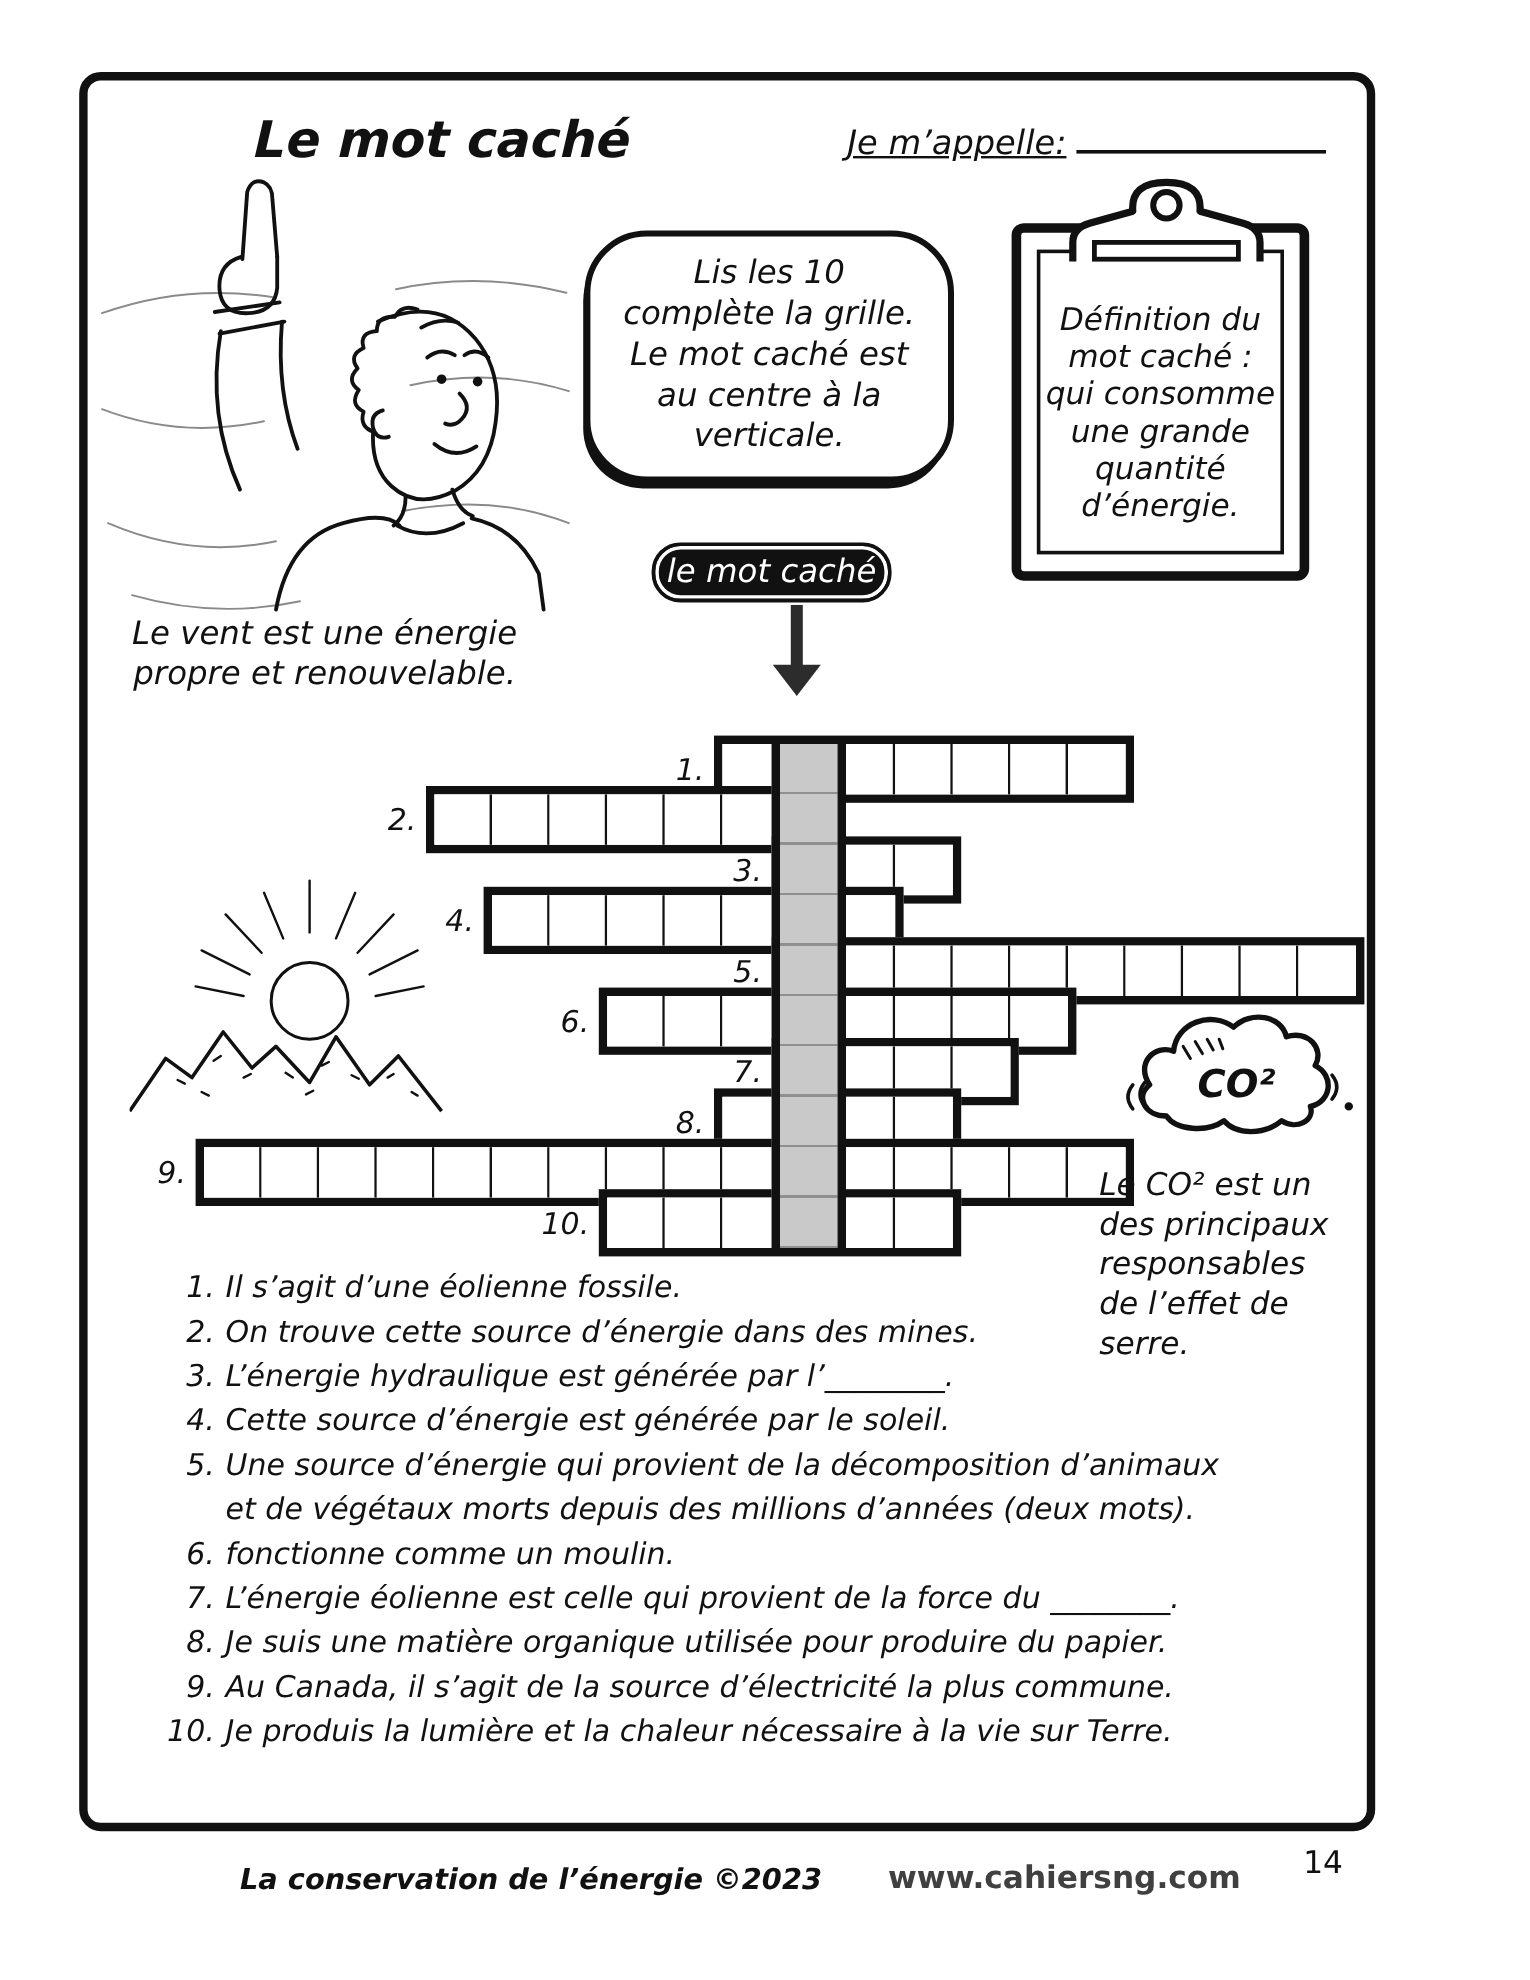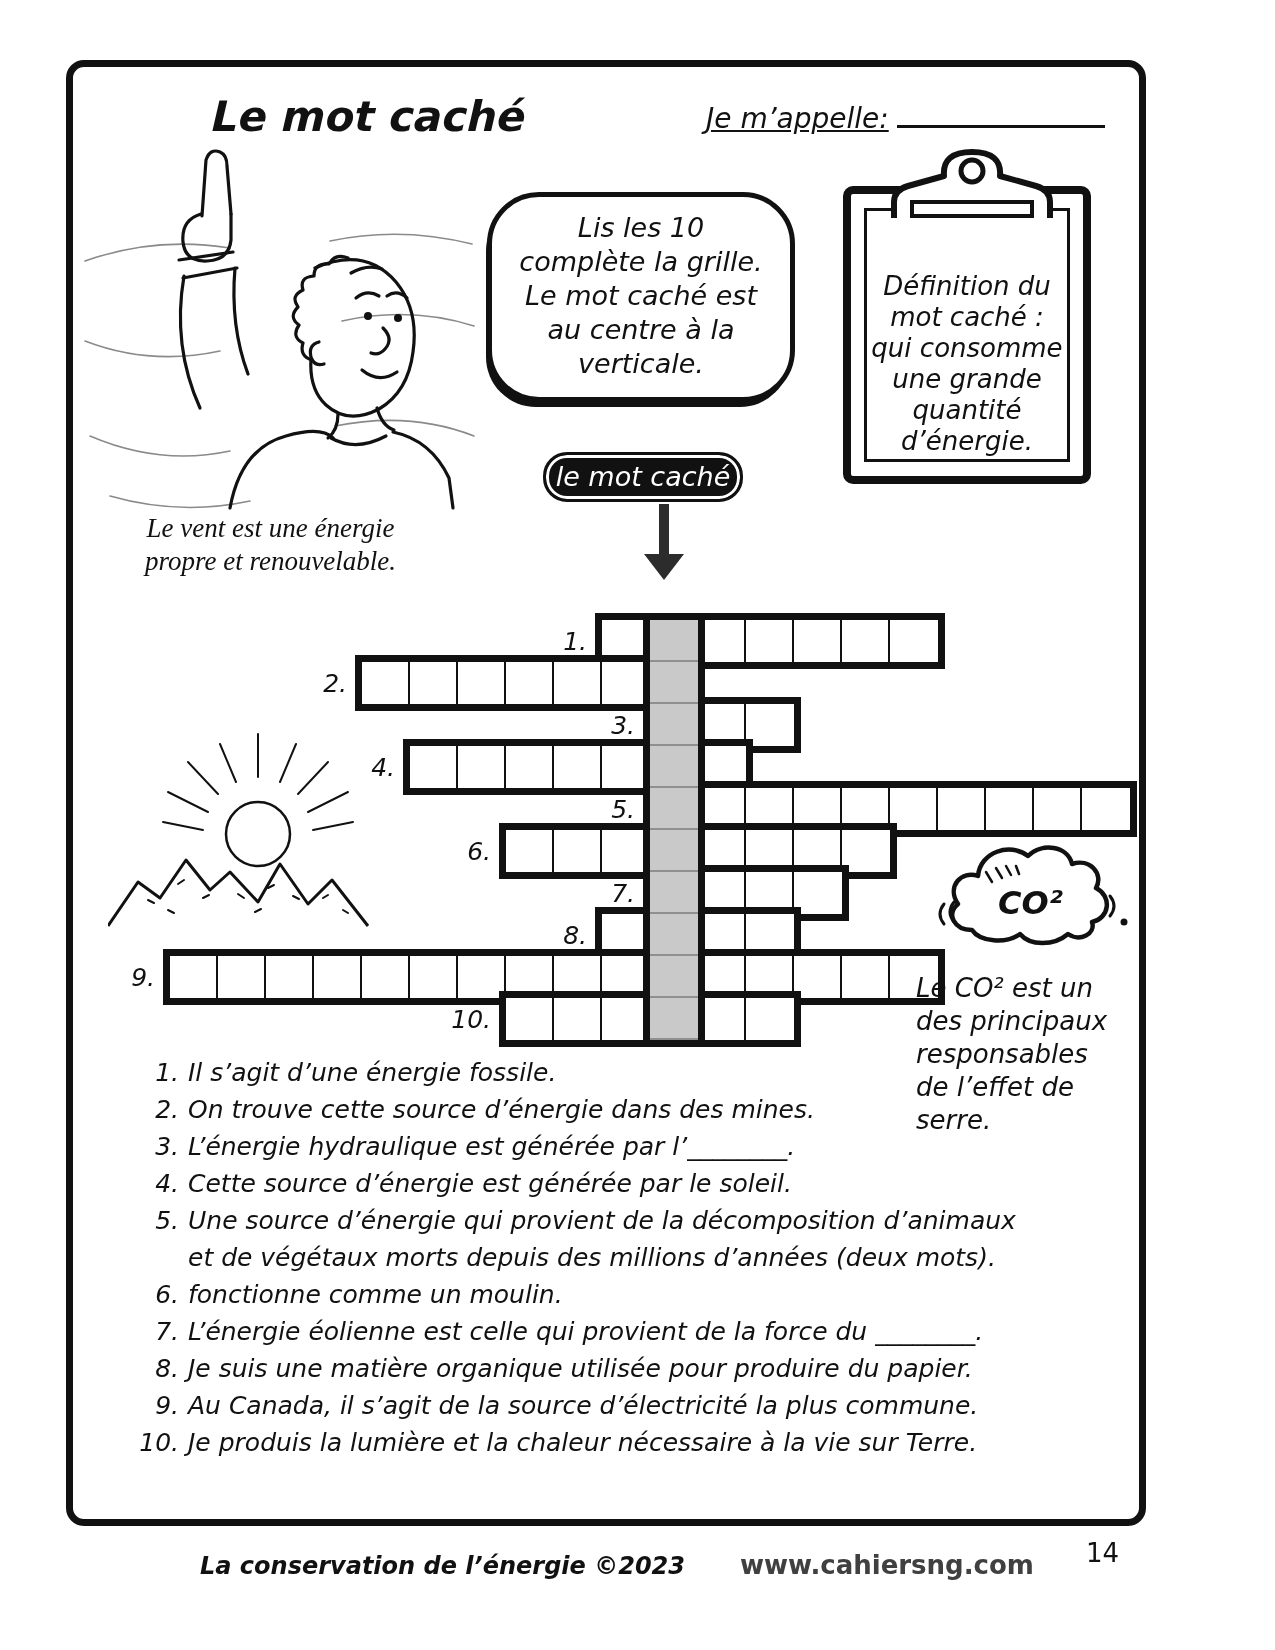--- a/index.html
+++ b/index.html
@@ -19,29 +19,29 @@
 
   .bubble { position:absolute; left:487px; top:192px; width:308px; padding:14px 10px 16px 10px;
     border:5px solid #111; border-radius:52px; background:#fff; text-align:center;
     font-size:27px; font-style:italic; line-height:34px; box-shadow:-3px 7px 0 -2px #111; }
 
   .clipboard-board { position:absolute; left:843px; top:186px; width:248px; height:298px;
     border:8px solid #111; border-radius:10px; background:#fff; }
   .clipboard-inner { position:absolute; left:13px; top:14px; right:13px; bottom:14px;
     border:3px solid #111; background:#fff; }
   .clipboard-text { position:absolute; left:0; right:0; top:58px; text-align:center;
-    font-size:26px; font-style:italic; line-height:31px;margin-top:19px; }
+    font-size:26px; font-style:italic; line-height:31px; }
   .clip-svg { position:absolute; left:888px; top:146px; }
 
   .pill { position:absolute; left:543px; top:452px; width:200px; height:50px; background:#111;
     border:3px solid #111; border-radius:24px; box-shadow:inset 0 0 0 3px #fff;
     color:#fff; font-size:27px; font-style:italic; text-align:center; line-height:44px; }
 
   .wind-caption { position:absolute; left:98px; top:512px; width:345px; text-align:center;
-    font-size:27px; font-style:italic; line-height:33px;font-family:Liberation Serif, serif; }
+    font-size:27px; font-style:italic; line-height:33px; }
 
   .co2-caption { position:absolute; left:916px; top:972px; width:228px; 
     font-size:26px; font-style:italic; line-height:33px; }
 
   
   .grid-row { position:absolute; border:7px solid #111; display:flex; background:#fff; }
   .grid-cell { width:48px; height:42px; border-right:2px solid #111; background:#fff; }
   .grid-cell:last-child { border-right:none; }
   .grid-cell.hidden-col { background:#c9c9c9; }
   .hidden-strip { position:absolute; left:643px; top:620px; width:62px; height:420px;
@@ -302,21 +302,21 @@
       <div>des principaux</div>
       <div>responsables</div>
       <div>de l’effet de</div>
       <div>serre.</div>
     </div>
 
   <div id="definitions-list">
       <div class="def-item">
         <span class="def-num">1.</span>
         <span class="def-text">
-          <div>Il s’agit d’une énergie fossile.</div>
+          <div>Il s’agit d’une éolienne fossile.</div>
         </span>
       </div>
       <div class="def-item">
         <span class="def-num">2.</span>
         <span class="def-text">
           <div>On trouve cette source d’énergie dans des mines.</div>
         </span>
       </div>
       <div class="def-item">
         <span class="def-num">3.</span>

